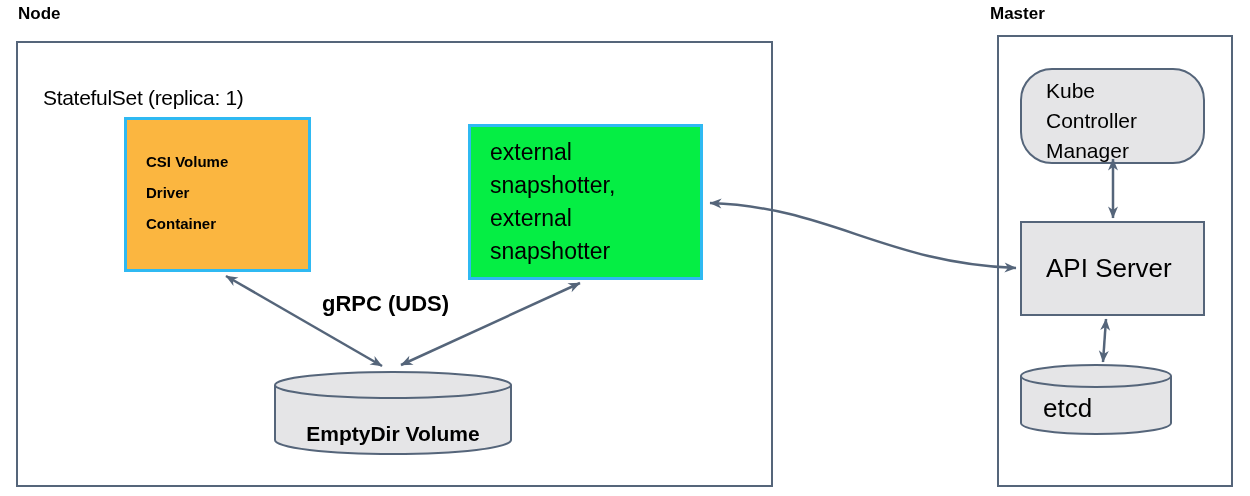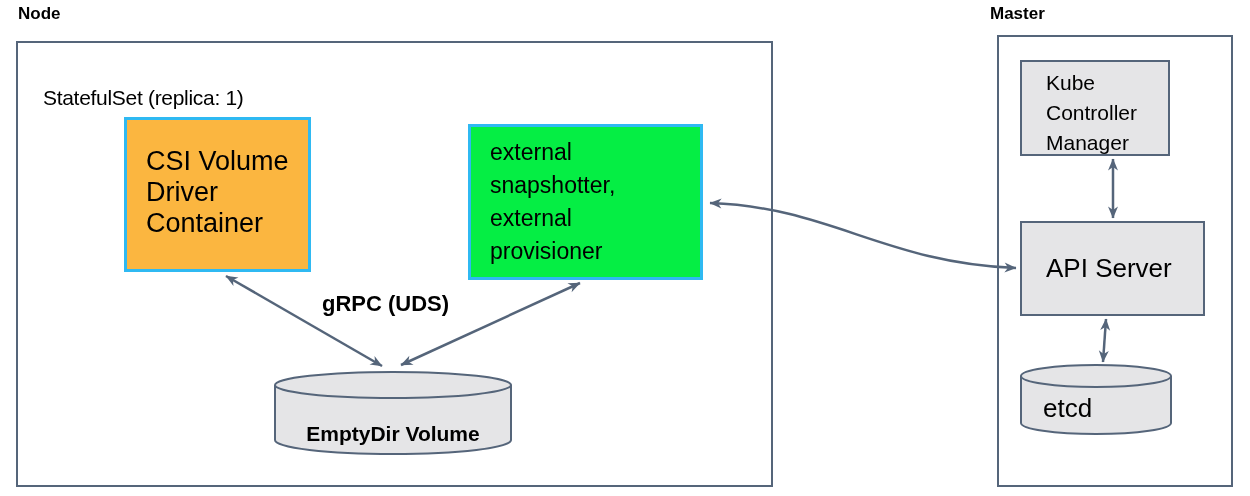--- a/index.html
+++ b/index.html
@@ -12,21 +12,21 @@
   html,body{margin:0;padding:0;background:#ffffff;}
   body{font-family:"Liberation Sans", sans-serif; color:#000;}
   .canvas{position:relative;width:1250px;height:496px;background:#fff;overflow:hidden;}
   .abs{position:absolute;}
   .region-label{font-size:17px;font-weight:bold;}
   .outer-box{border:2px solid var(--line);background:transparent;box-sizing:border-box;}
   .statefulset-label{font-size:21px;letter-spacing:-0.3px;margin-top:36px;}
   .pod-box{box-sizing:border-box;border:3px solid var(--border_accent);}
   .csi-box{background:var(--orange);}
   .sidecar-box{background:var(--green);}
-  .csi-text{font-size:27px;font-weight:400;line-height:31px;}
+  .csi-text{font-size:15px;font-weight:700;line-height:31px;}
   .sidecar-text{font-size:23px;font-weight:500;line-height:33px;}
   .grpc-label{font-size:22px;font-weight:bold;}
   .gray-box{background:var(--gray);border:2px solid var(--line);box-sizing:border-box;}
   .kube-text{font-size:21px;line-height:30px;font-weight:500;}
   .api-text{font-size:26px;font-weight:500;}
   .etcd-text{font-size:26px;font-weight:500;}
   .cyl-label{font-size:21px;font-weight:600;text-align:center;}
   .cyl-shape{fill:var(--gray);stroke:var(--line);stroke-width:2;}
   .arrow{stroke:var(--line);stroke-width:2.5;fill:none;}
   .arrowhead{fill:var(--line);stroke:none;}
@@ -48,38 +48,38 @@
       <div>Driver</div>
       <div>Container</div>
     </div>
   </div>
 
   <div class="abs pod-box sidecar-box" style="left:468px;top:124px;width:235px;height:156px;">
     <div class="sidecar-text" style="padding:9px 0 0 19px;">
       <div>external</div>
       <div>snapshotter,</div>
       <div>external</div>
-      <div>provisioner</div>
+      <div>snapshotter</div>
     </div>
   </div>
 
   <div class="abs grpc-label" style="left:322px;top:291px;">gRPC (UDS)</div>
 
   <div class="abs" style="left:273px;top:370px;width:240px;height:86px;">
     <svg width="240" height="86" viewBox="0 0 240 86">
       <path class="cyl-shape" d="M2 15 v55 a118 14 0 0 0 236 0 v-55"></path>
       <ellipse class="cyl-shape" cx="120" cy="15" rx="118" ry="13"></ellipse>
     </svg>
     <div class="abs cyl-label" style="left:0;top:52px;width:240px;">EmptyDir Volume</div>
   </div>
 
   <div class="abs region-label" style="left:990px;top:4px;">Master</div>
   <div class="abs outer-box" style="left:997px;top:35px;width:236px;height:452px;"></div>
 
-  <div class="abs gray-box" style="left:1020px;top:60px;width:150px;height:96px;">
+  <div class="abs gray-box" style="left:1020px;top:68px;width:185px;height:96px;border-radius:32px;">
     <div class="kube-text" style="padding:6px 0 0 24px;">
       <div>Kube</div>
       <div>Controller</div>
       <div>Manager</div>
     </div>
   </div>
 
   <div class="abs gray-box" style="left:1020px;top:221px;width:185px;height:95px;display:flex;align-items:center;">
     <div class="api-text" style="padding-left:24px;">API Server</div>
   </div>

